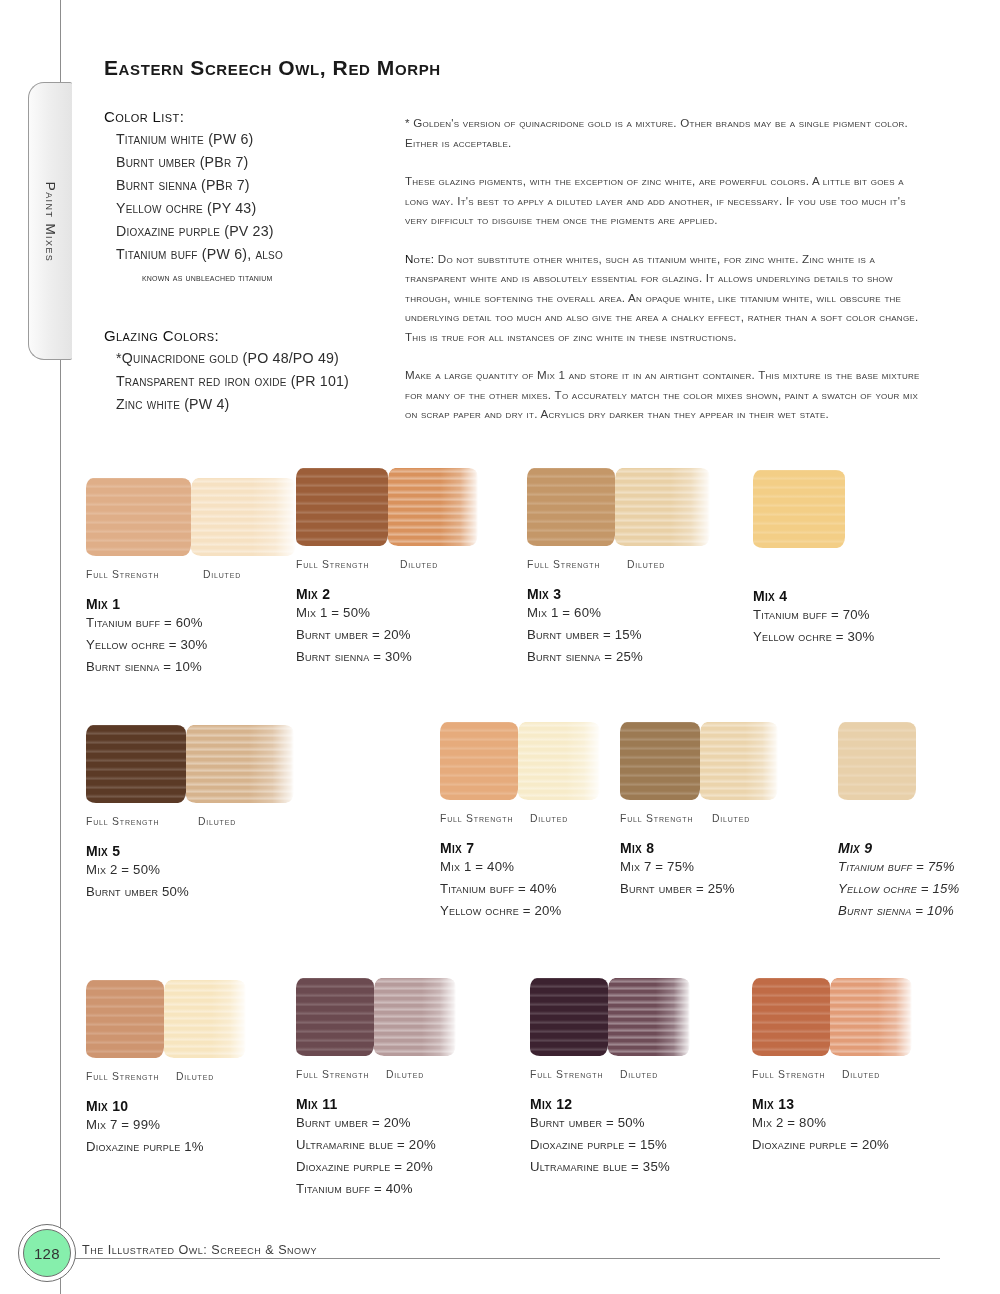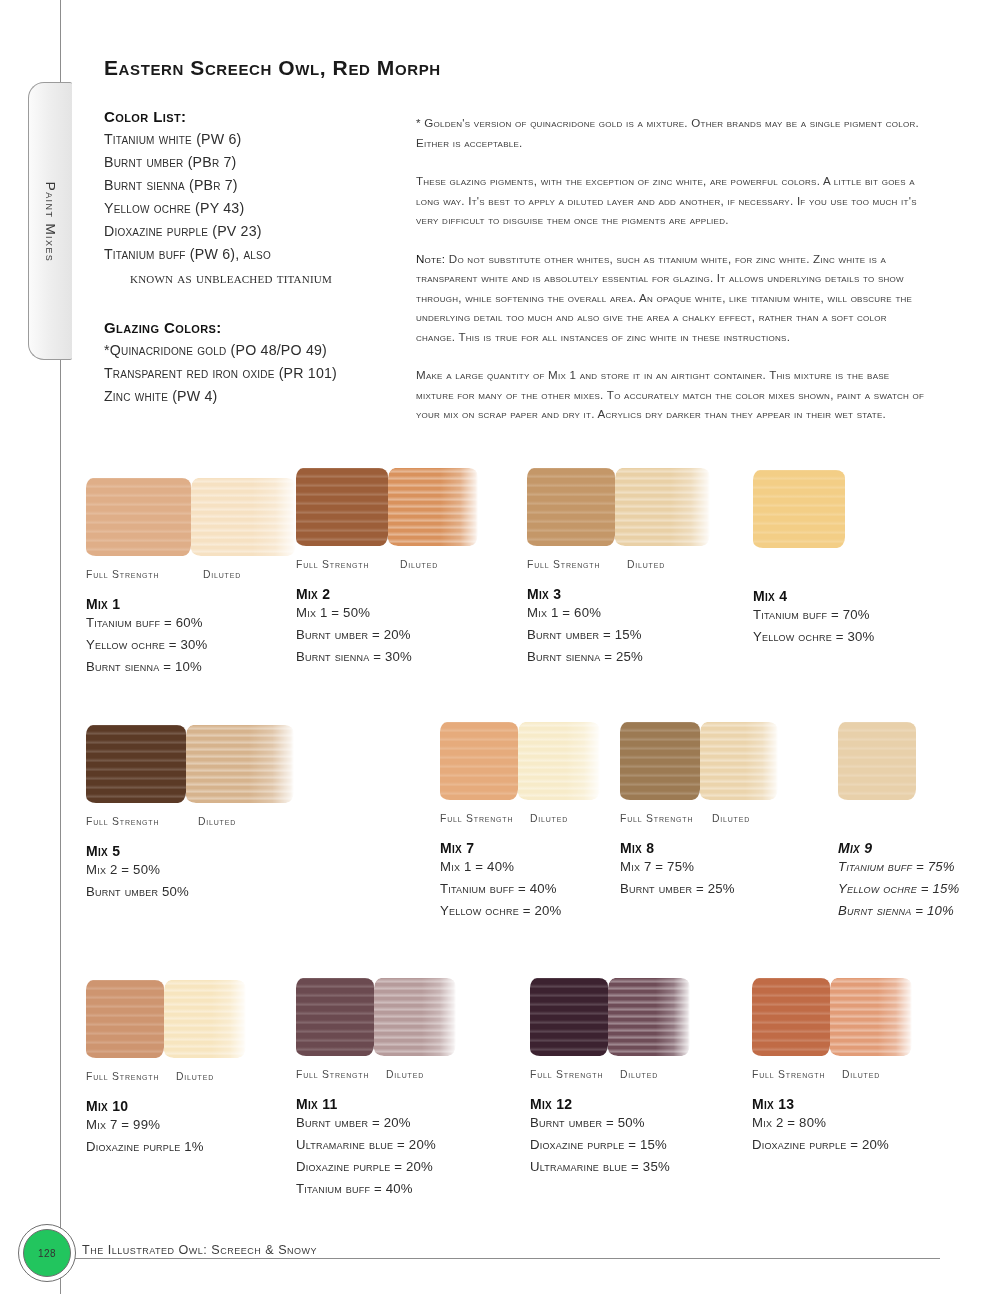--- a/index.html
+++ b/index.html
@@ -47,35 +47,35 @@
     position:absolute;left:104px;top:56px;
     font-size:21px;letter-spacing:0.6px;
     font-weight:600;
     font-variant:small-caps;
     color:#1a1a1a;
   }
 
   
   .left-col{position:absolute;left:104px;top:108px;width:290px;}
   .sec-head{
-    font-size:15px;font-weight:700;letter-spacing:0.4px;
+    font-size:15px;font-weight:400;letter-spacing:0.4px;
     font-variant:small-caps;color:#111;margin-bottom:3px;
   }
   .listline{
     font-size:14.2px;line-height:23px;letter-spacing:0.2px;
-    color:#2e2e2e;font-variant:small-caps;white-space:nowrap;
-  }
-  .listline.indent{padding-left:26px;font-size:16px;font-family:Liberation Serif, serif;}
-  .glaze-head{margin-top:30px;}
+    color:#2e2e2e;font-variant:small-caps;white-space:nowrap;margin-left:12px;
+  }
+  .listline.indent{padding-left:26px;font-size:10px;}
+  .glaze-head{margin-top:38px;}
 
   
   .right-col{position:absolute;left:405px;top:113px;width:520px;}
   .para{
     font-size:11.6px;line-height:19.5px;letter-spacing:0.25px;
-    color:#3b3b3b;margin:0 0 19px 11px;text-align:left;
+    color:#3b3b3b;margin:0 0 19px 0;text-align:left;
     font-variant:small-caps;
   }
   .para b{font-weight:400;color:#141414;}
 
   
   .swatch-area{position:absolute;left:0;top:0;width:1000px;height:1294px;}
   .mix{position:absolute;}
   .strokes{position:relative;height:78px;}
   .stroke{
     position:absolute;top:0;height:78px;
@@ -128,22 +128,22 @@
   }
   .pagenum-outer{
     position:absolute;left:18px;top:1224px;width:56px;height:56px;
     border:1.2px solid #6f6f6f;border-radius:50%;
     background:#fff;
   }
   .pagenum-inner{
     position:absolute;left:23px;top:1229px;width:46px;height:46px;
     border:1.2px solid #6f6f6f;border-radius:50%;
     display:flex;align-items:center;justify-content:center;
-    background:#22c55e;
-    font-size:10px;color:#333;letter-spacing:0.4px;
+    background:#86efac;
+    font-size:15px;color:#333;letter-spacing:0.4px;
   }
   .footer-text{
     position:absolute;left:82px;top:1243px;
     font-size:12.6px;letter-spacing:0.5px;color:#3b3b3b;
     font-variant:small-caps;white-space:nowrap;
   }
 </style>
 </head>
 <body>
 

